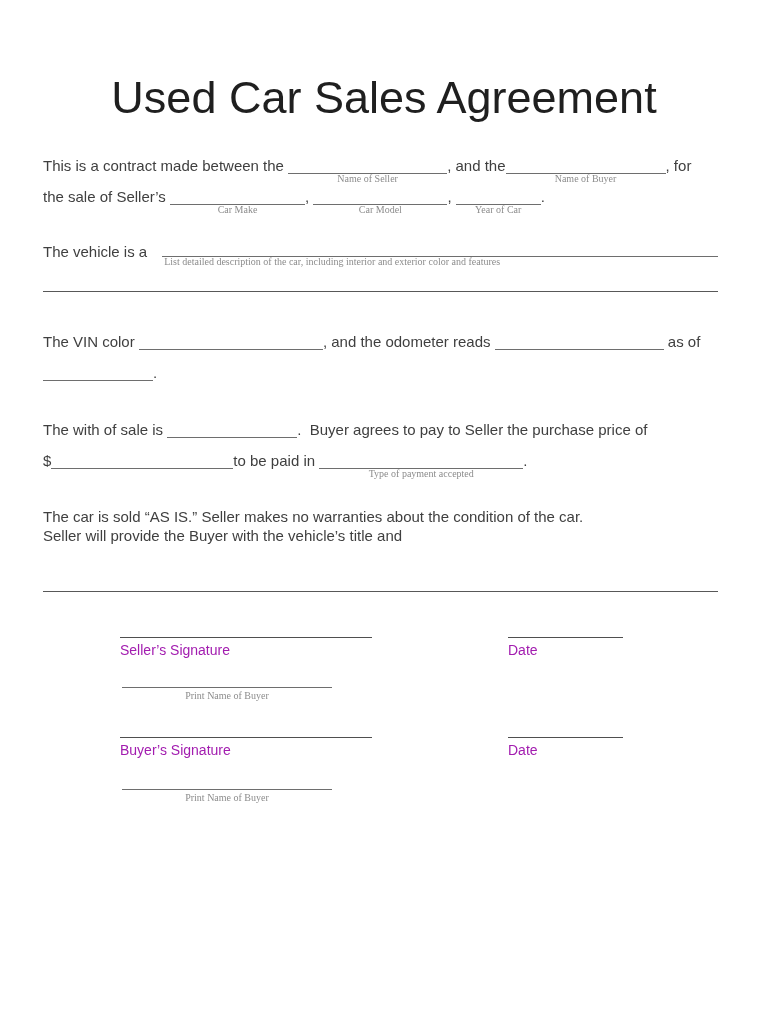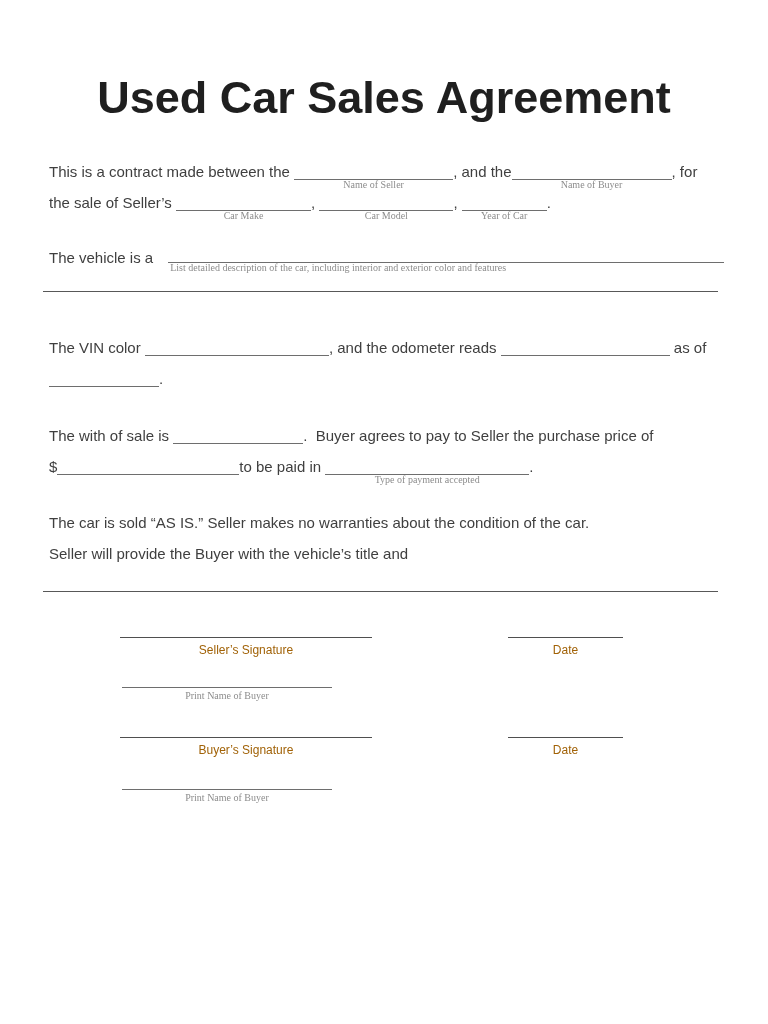--- a/index.html
+++ b/index.html
@@ -4,44 +4,44 @@
 <style>
   html,body{margin:0;padding:0;}
   body{
     width:768px;height:1024px;background:#ffffff;
     font-family:"Liberation Sans","DejaVu Sans",sans-serif;
     color:#3f3f3f;
   }
   .page{position:relative;width:768px;height:1024px;background:#ffffff;overflow:hidden;}
   .title{
     position:absolute;left:0;top:74px;width:100%;margin:0;
-    text-align:center;font-size:45px;line-height:48px;font-weight:700;
+    text-align:center;font-size:45px;line-height:48px;font-weight:400;
     color:#1f1f1f;letter-spacing:0;
   }
   .content{position:absolute;left:43px;top:0;width:675px;height:1024px;}
-  .para{position:absolute;left:0;margin:6px;width:675px;font-size:15px;line-height:31px;color:#3f3f3f;}
+  .para{position:absolute;left:0;margin:0;width:675px;font-size:15px;line-height:31px;color:#3f3f3f;}
   .flexrow{display:flex;align-items:baseline;}
   .flexrow .txt{flex:0 0 auto;white-space:pre;}
   .blank{
     display:inline-block;position:relative;
     height:13px;margin-bottom:-3px;
     border-bottom:1.2px solid #6e6e6e;
   }
   .blank.grow{flex:1 1 auto;}
   .cap{
     position:absolute;top:calc(100% + 1px);left:50%;transform:translateX(-50%);
     font-family:"Liberation Serif","DejaVu Serif",serif;font-style:normal;
     font-size:10px;line-height:10.5px;color:#8c8c8c;white-space:nowrap;text-align:center;
   }
   .cap-left{left:2px;transform:none;text-align:left;}
   .cap-wrap{white-space:normal;width:302px;top:calc(100% + 2px);}
   .hr{position:absolute;left:0;width:675px;height:0;border-bottom:1.6px solid #585858;}
   .sline{position:absolute;height:0;border-bottom:1.4px solid #4f4f4f;}
   .pline{position:absolute;height:0;border-bottom:1.2px solid #6e6e6e;}
-  .slabel{position:absolute;font-size:12px;line-height:18px;color:#a16207;text-align:center;}
+  .slabel{position:absolute;font-size:14px;line-height:18px;color:#a21caf;text-align:left;}
   .pcap{
     position:absolute;font-family:"Liberation Serif","DejaVu Serif",serif;
     font-size:10px;line-height:11px;color:#8c8c8c;text-align:center;
   }
 </style>
 </head>
 <body>
 
 <div class="page">
 
@@ -59,21 +59,21 @@
       </p>
 
     <div class="hr" style="top:291px"></div>
 
     <p class="para" style="top:326px"><span>The VIN color </span><span class="blank" style="width:184px"></span><span>, and the odometer reads </span><span class="blank" style="width:169px"></span><span> as of</span><br><span class="blank" style="width:110px"></span><span>.</span></p>
 
     <p class="para" style="top:414px"><span>The with of sale is </span><span class="blank" style="width:130px"></span><span>.&nbsp; Buyer agrees to pay to Seller the purchase price of</span><br><span>$</span><span class="blank" style="width:182px"></span><span>to be paid in </span><span class="blank" style="width:204px"><i class="cap">Type of payment accepted</i></span><span>.</span></p>
 
     <p class="para" style="top:501px">The car is sold “AS IS.” Seller makes no warranties about the condition of the car.</p>
 
-    <p class="para flexrow" style="top:532px">
+    <p class="para flexrow" style="top:520px">
         <span class="txt">Seller will provide the Buyer with the vehicle’s title and</span>
       </p>
 
     <div class="hr" style="top:591px"></div>
 
     <div class="sline" style="left:77px;top:637px;width:252px"></div>
     <div class="slabel" style="left:77px;top:641px;width:252px">Seller’s Signature</div>
     <div class="sline" style="left:465px;top:637px;width:115px"></div>
     <div class="slabel" style="left:465px;top:641px;width:115px">Date</div>
     <div class="pline" style="left:79px;top:687px;width:210px"></div>

